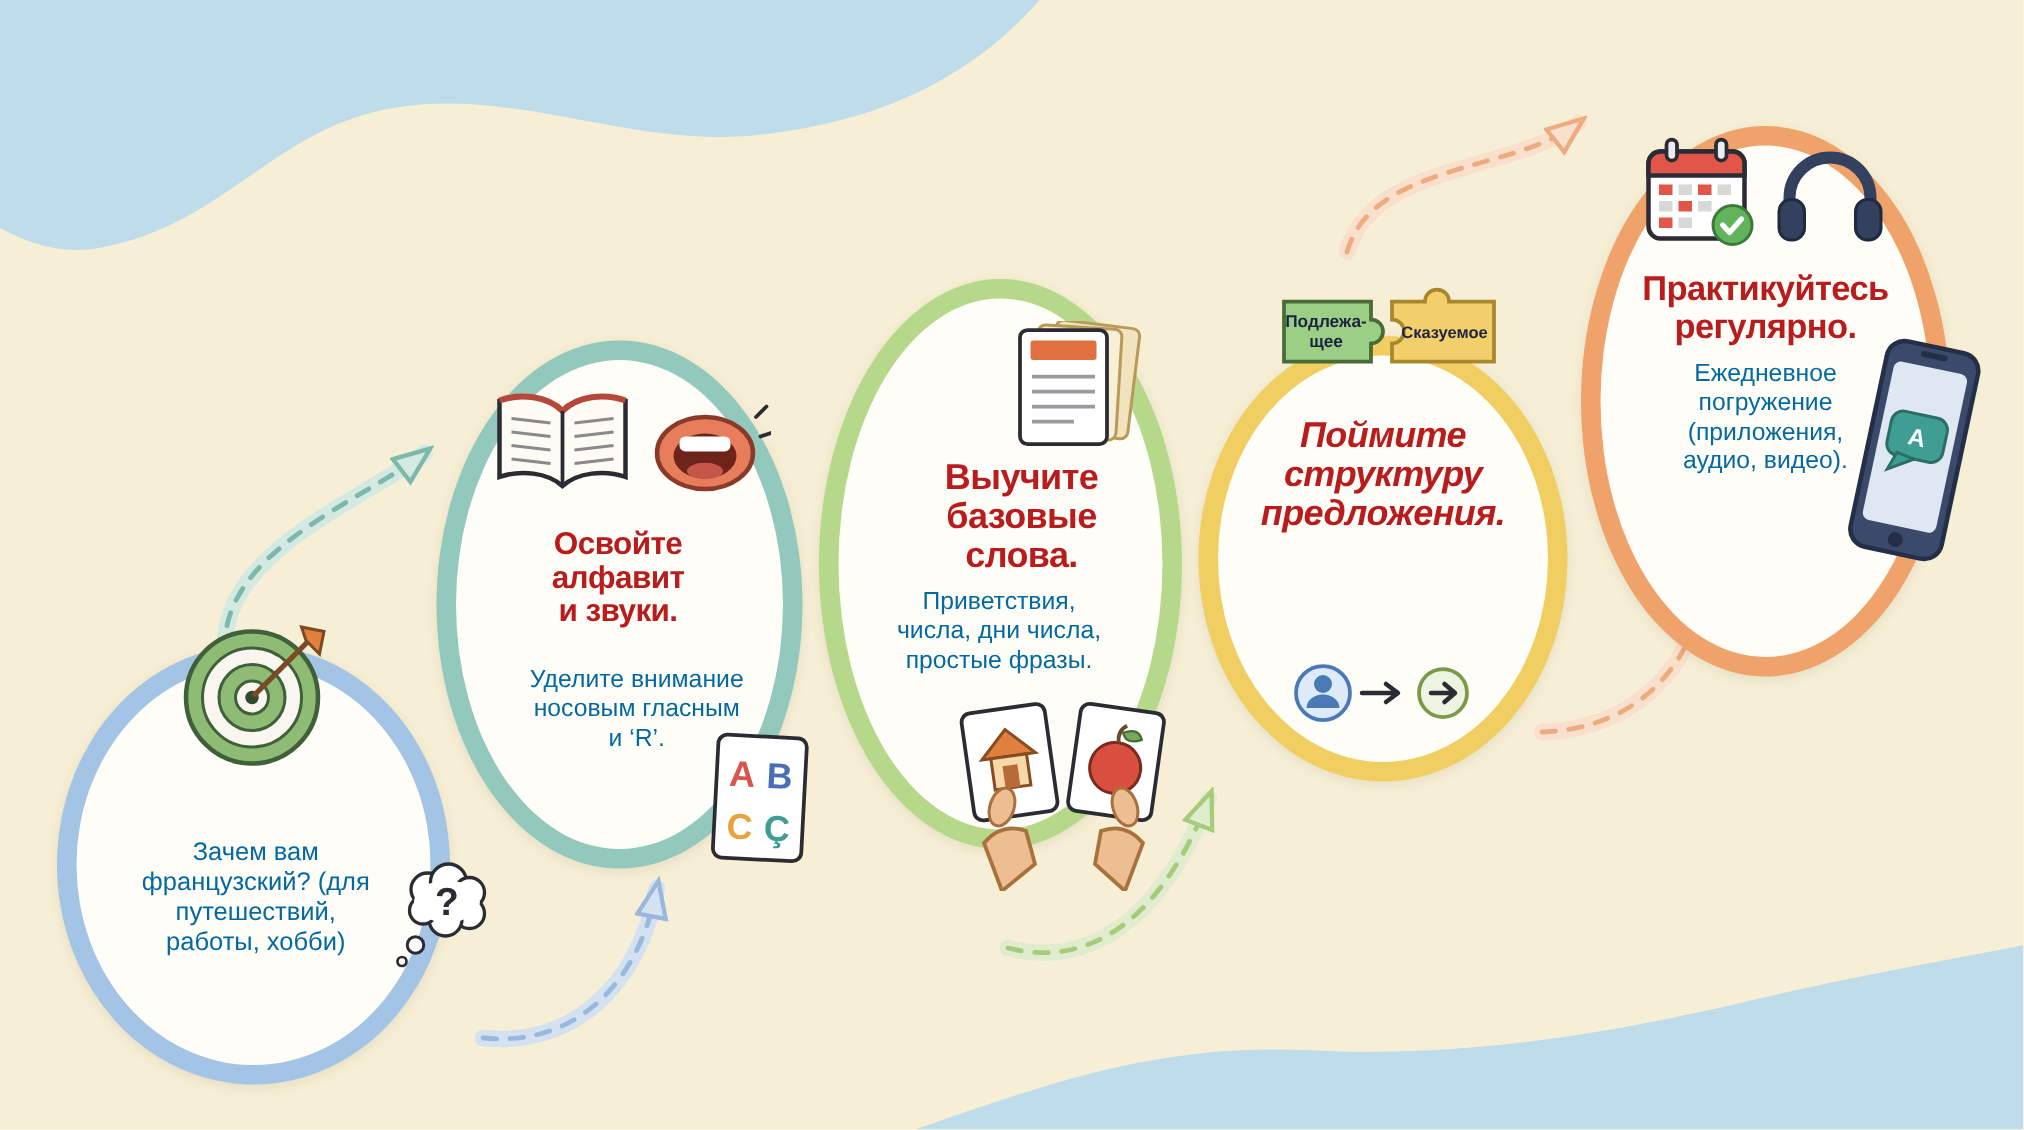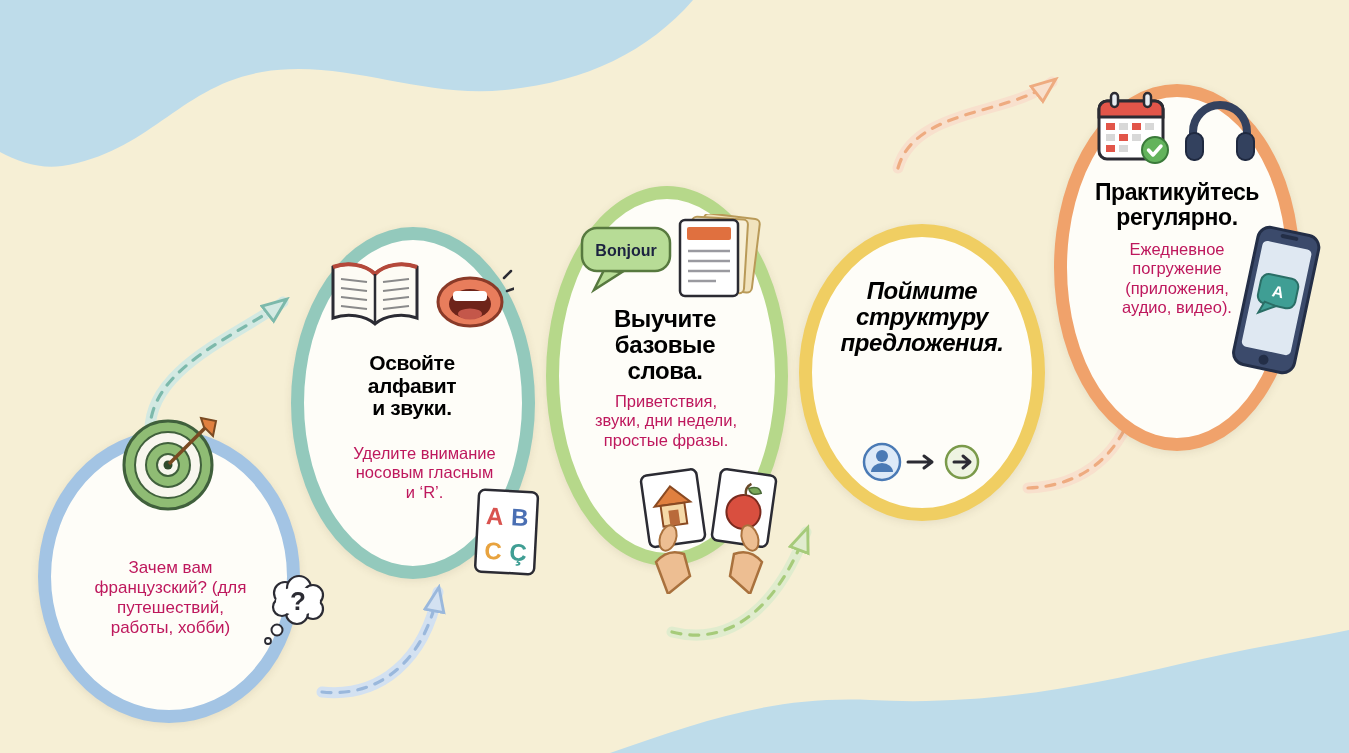--- a/index.html
+++ b/index.html
@@ -8,26 +8,26 @@
     position:relative; width:1349px; height:753px;
     background:#f6efd5; overflow:hidden;
   }
   .layer { position:absolute; left:0; top:0; pointer-events:none; }
   .oval {
     position:absolute; background:#fefdf8; border-radius:50%;
     border:13px solid #ccc; z-index:2;
     box-shadow:0 2px 8px rgba(80,70,40,0.10);
   }
   .title {
-    position:absolute; z-index:3; font-weight:bold; color:#000000;
+    position:absolute; z-index:3; font-weight:bold; color:#b91c1c;
     text-align:center; white-space:pre-line; line-height:1.08;
     letter-spacing:-0.4px;
   }
   .desc {
-    position:absolute; z-index:3; color:#be185d; text-align:center;
+    position:absolute; z-index:3; color:#0369a1; text-align:center;
     white-space:pre-line; line-height:1.18;
   }
   .icon { position:absolute; z-index:3; }
   svg text { font-family:"Liberation Sans", sans-serif; }
 </style>
 </head>
 <body>
 
 <div class="canvas" style="background-color: rgb(246, 239, 213);">
 
@@ -148,34 +148,27 @@
     <svg width="66" height="90" viewBox="0 0 66 90">
       <rect x="3" y="3" width="59" height="82" rx="6" fill="#ffffff" stroke="#2b2b33" stroke-width="2.5"></rect>
       <text x="20" y="37" font-size="24" font-weight="bold" fill="#d9534f" text-anchor="middle">A</text>
       <text x="45" y="37" font-size="24" font-weight="bold" fill="#4a6fb3" text-anchor="middle">B</text>
       <text x="20" y="72" font-size="24" font-weight="bold" fill="#e8a33f" text-anchor="middle">C</text>
       <text x="45" y="72" font-size="24" font-weight="bold" fill="#3f9e94" text-anchor="middle">Ç</text>
     </svg>
   </div>
 
   <div class="oval" style="left: 546px; top: 186px; width: 242px; height: 380px; border-color: rgb(182, 216, 138);"></div>
-  <div class="title" style="left:565px; top:306px; width:200px; font-size:24px;">Выучите
+  <div class="title" style="left:581px; top:306px; width:200px; font-size:24px;">Выучите
 базовые
 слова.</div>
   <div class="desc" style="left:568px; top:392px; width:196px; font-size:16.5px;">Приветствия,
-звуки, дни недели,
+числа, дни числа,
 простые фразы.</div>
 
-  <div class="icon" style="left:580px; top:224px; width:94px; height:72px;">
-    <svg width="94" height="72" viewBox="0 0 94 72">
-      <path d="M24,46 L14,66 L42,48 Z" fill="#b7dc96" stroke="#57793f" stroke-width="2.5"></path>
-      <rect x="2" y="4" width="88" height="43" rx="15" fill="#b7dc96" stroke="#57793f" stroke-width="2.5"></rect>
-      <text x="46" y="32" font-size="16" font-weight="bold" fill="#1c2340" text-anchor="middle">Bonjour</text>
-    </svg>
-  </div>
 
   <div class="icon" style="left:676px; top:214px; width:90px; height:88px;">
     <svg width="90" height="88" viewBox="0 0 90 88">
       <rect x="24" y="2" width="56" height="74" rx="5" fill="#f1e3bd" stroke="#b99a58" stroke-width="2" transform="rotate(7 52 39)"></rect>
       <rect x="14" y="4" width="56" height="74" rx="5" fill="#f7efd6" stroke="#b99a58" stroke-width="2" transform="rotate(3.5 42 41)"></rect>
       <rect x="4" y="6" width="58" height="76" rx="5" fill="#ffffff" stroke="#2b2b33" stroke-width="2.5"></rect>
       <rect x="11" y="13" width="44" height="13" rx="2" fill="#e0703f"></rect>
       <g stroke="#9a9aa0" stroke-width="2.5">
         <line x1="12" y1="37" x2="54" y2="37"></line>
         <line x1="12" y1="47" x2="54" y2="47"></line>
@@ -204,20 +197,29 @@
       <ellipse cx="32" cy="74" rx="8" ry="13" fill="#edbe92" stroke="#a9713d" stroke-width="2" transform="rotate(18 32 74)"></ellipse>
       <ellipse cx="114" cy="74" rx="8" ry="13" fill="#edbe92" stroke="#a9713d" stroke-width="2" transform="rotate(-18 114 74)"></ellipse>
     </svg>
   </div>
 
   <div class="oval" style="left: 799px; top: 224px; width: 246px; height: 297px; border-color: rgb(240, 206, 98);"></div>
   <div class="title" style="left:822px; top:278px; width:200px; font-size:24px;font-style:italic;">Поймите
 структуру
 предложения.</div>
 
+  <div class="icon" style="left:850px; top:190px; width:152px; height:64px;">
+    <svg width="152" height="64" viewBox="0 0 152 64">
+      <path d="M6,11 L64,11 L64,23 A8,8 0 1 1 64,39 L64,51 L6,51 Z" fill="#9ccf86" stroke="#4a6a38" stroke-width="2.5"></path>
+      <path d="M78,11 L100,11 A8,8 0 0 1 116,11 L146,11 L146,51 L78,51 L78,39 A8,8 0 0 0 78,23 Z" fill="#f2cf6a" stroke="#a8872f" stroke-width="2.5"></path>
+      <text x="34" y="28" font-size="11.5" font-weight="bold" fill="#1c2340" text-anchor="middle">Подлежа-</text>
+      <text x="34" y="41" font-size="11.5" font-weight="bold" fill="#1c2340" text-anchor="middle">щее</text>
+      <text x="113" y="35" font-size="11" font-weight="bold" fill="#1c2340" text-anchor="middle">Сказуемое</text>
+    </svg>
+  </div>
 
   <div class="icon" style="left:858px; top:436px; width:132px; height:52px;">
     <svg width="132" height="52" viewBox="0 0 132 52">
       <circle cx="24" cy="26" r="18" fill="#ddeaf8" stroke="#4a7ab5" stroke-width="2.5"></circle>
       <circle cx="24" cy="20" r="6" fill="#4a7ab5"></circle>
       <path d="M13,36 a11,9 0 0 1 22,0 Z" fill="#4a7ab5"></path>
       <path d="M50,26 L72,26 M66,20 L74,26 L66,32" stroke="#2b2b33" stroke-width="3" fill="none" stroke-linecap="round" stroke-linejoin="round"></path>
       <circle cx="104" cy="26" r="16" fill="#eef4e2" stroke="#7a9a4a" stroke-width="2.5"></circle>
       <path d="M96,26 L110,26 M105,20 L112,26 L105,32" stroke="#2b2b33" stroke-width="3" fill="none" stroke-linecap="round" stroke-linejoin="round"></path>
     </svg>

